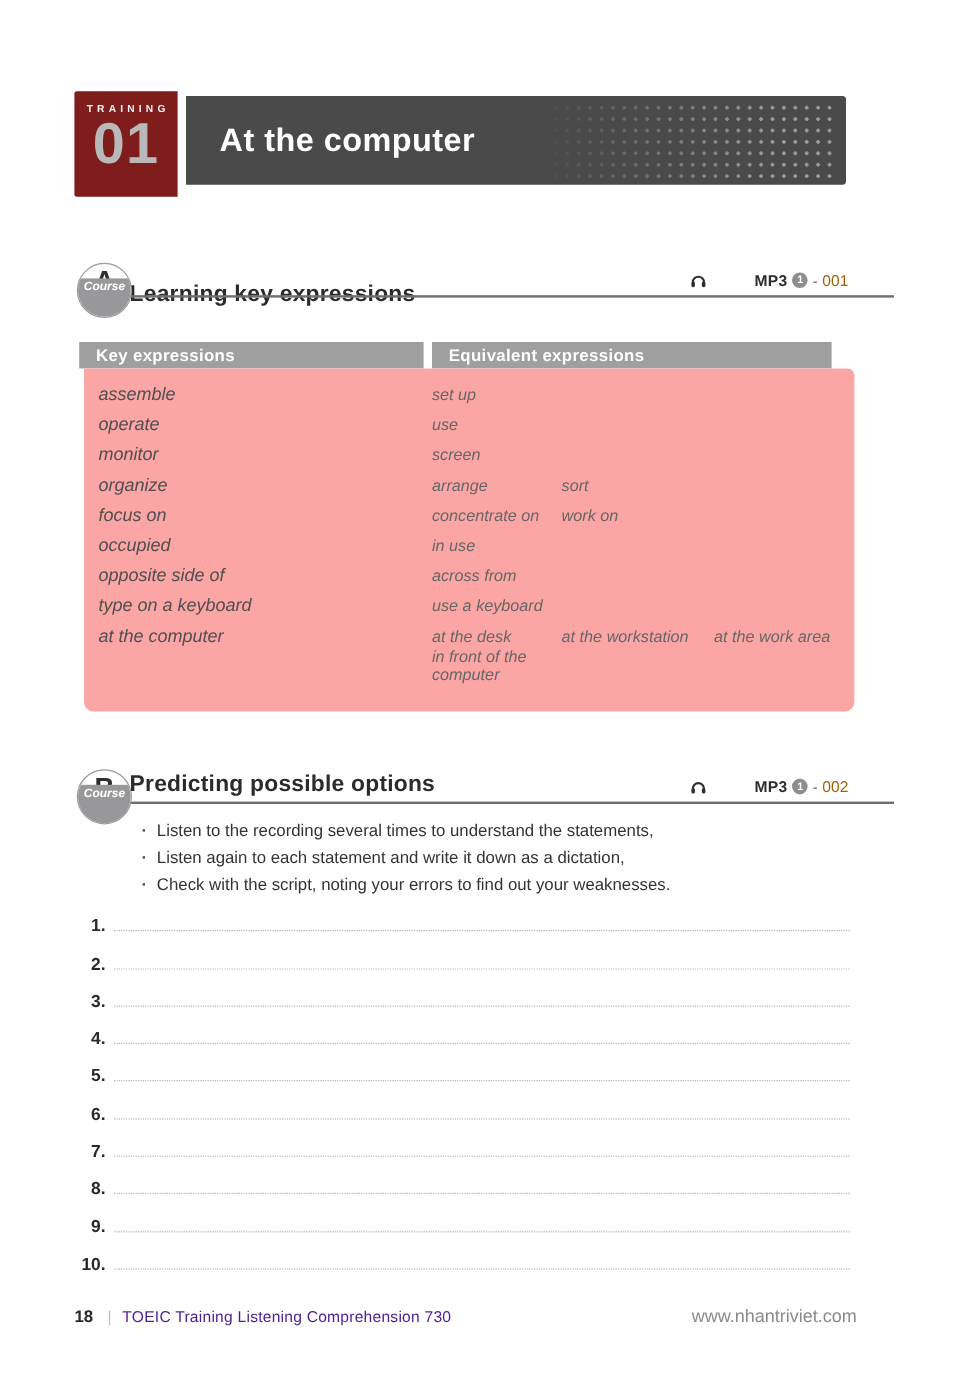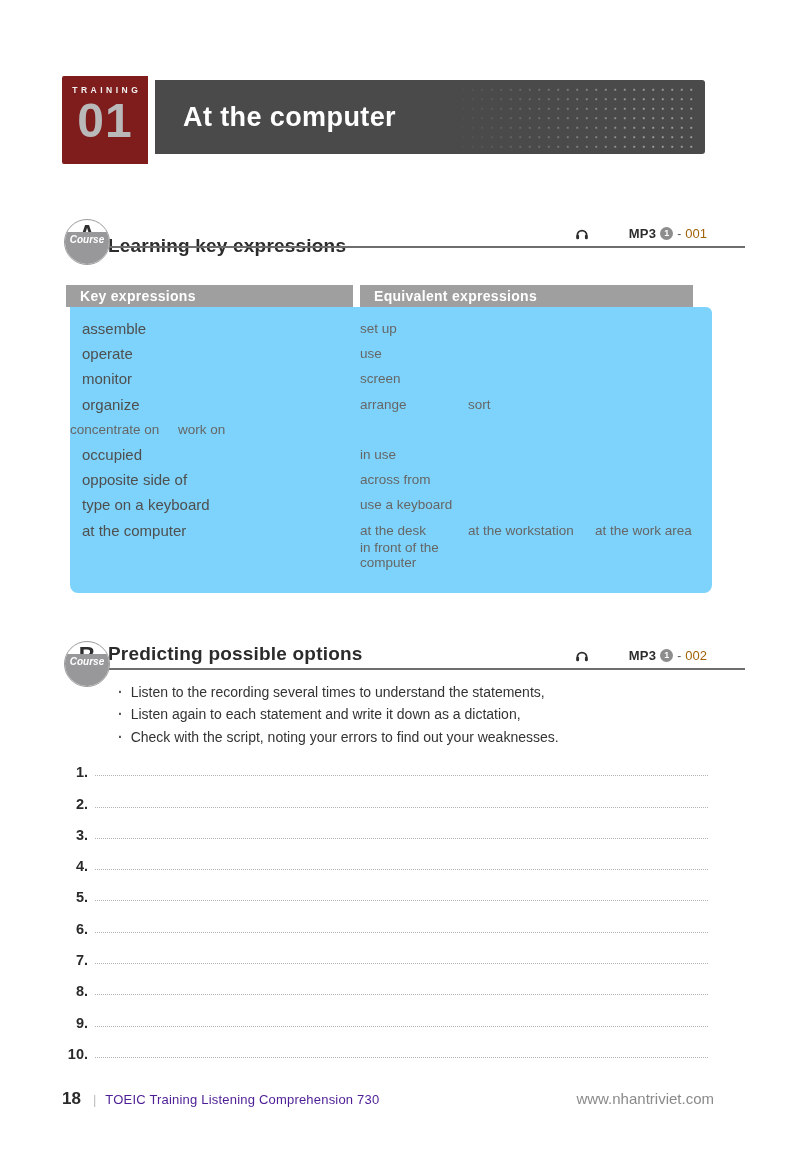--- a/index.html
+++ b/index.html
@@ -63,42 +63,42 @@
   
   .tbl-header {
     position:absolute; top:285px; height:22px; background:#9f9f9f;
     color:#ffffff; font-size:14px; font-weight:bold; letter-spacing:0.3px;
     display:flex; align-items:center;
   }
   .tbl-header-left  { left:66px;  width:287px; padding-left:14px; }
   .tbl-header-right { left:360px; width:333px; padding-left:14px; }
   .tbl-body {
     position:absolute; left:70px; top:307px; width:642px; height:286px;
-    background:#7dd3fc; border-radius:0 6px 8px 8px; padding-top:9px;
+    background:#fca5a5; border-radius:0 6px 8px 8px; padding-top:9px;font-style:italic;
   }
   .tbl-row { display:flex; height:25.2px; align-items:center; }
   .cell-key { width:290px; padding-left:12px; font-size:15px; color:#4f4f4f; }
   .cell-eq  { font-size:13.5px; color:#666666; }
   .eq-1 { width:108px; }
   .eq-2 { width:127px; }
 
   
   .bullets { position:absolute; left:118px; top:681px; width:560px; }
   .bullet-item { font-size:14px; color:#333333; line-height:22.3px; display:flex; }
   .bullet-item::before { content:"·"; font-weight:bold; color:#555; margin-right:8px; }
 
   
   .answers { position:absolute; left:56px; top:749px; width:652px; }
   .answer-row { display:flex; align-items:flex-end; height:31.3px; }
   .answer-num { width:32px; text-align:right; font-size:14.5px; font-weight:bold; color:#2a2a2a; }
   .answer-line { flex:1; margin-left:7px; margin-bottom:4px; border-bottom:1.4px dotted #b3b3b3; }
 
   
   .footer { position:absolute; left:62px; top:1089px; width:652px; display:flex; align-items:baseline; }
-  .footer-page { font-size:17px; font-weight:bold; color:#2a2a2a; }
+  .footer-page { font-size:14px; font-weight:bold; color:#2a2a2a; }
   .footer-divider { color:#bcbcbc; margin:0 9px 0 12px; font-size:13px; }
   .footer-book { font-size:13px; color:#4c1d95; letter-spacing:0.2px; }
   .footer-site { margin-left:auto; font-size:15px; color:#8a8a8a; }
 </style>
 </head>
 <body>
 
 <div id="page">
 
   <div class="hdr-box">
@@ -146,20 +146,21 @@
     <div class="tbl-row">
       <span class="cell-key">monitor</span>
       <span class="cell-eq eq-1">screen</span>
     </div>
     <div class="tbl-row">
       <span class="cell-key">organize</span>
       <span class="cell-eq eq-1">arrange</span>
       <span class="cell-eq eq-2">sort</span>
     </div>
     <div class="tbl-row">
+      <span class="cell-key">focus on</span>
       <span class="cell-eq eq-1">concentrate on</span>
       <span class="cell-eq eq-2">work on</span>
     </div>
     <div class="tbl-row">
       <span class="cell-key">occupied</span>
       <span class="cell-eq eq-1">in use</span>
     </div>
     <div class="tbl-row">
       <span class="cell-key">opposite side of</span>
       <span class="cell-eq eq-1">across from</span>

